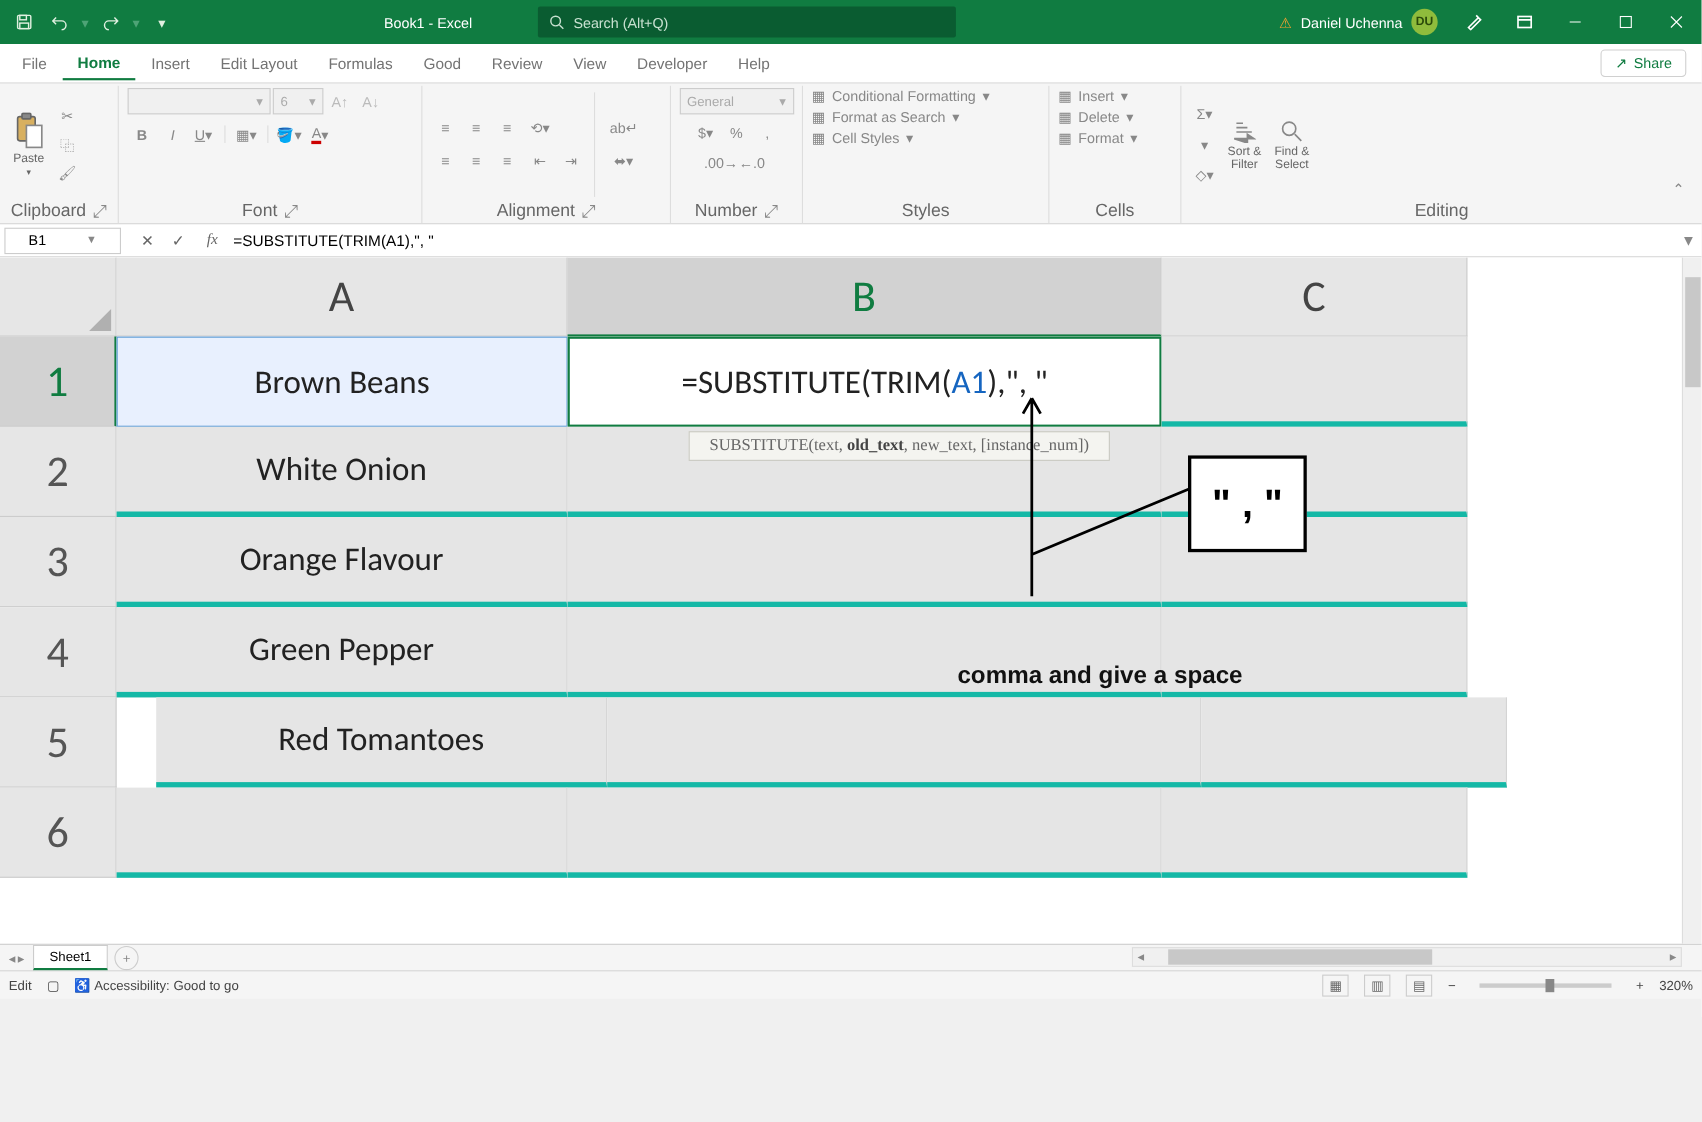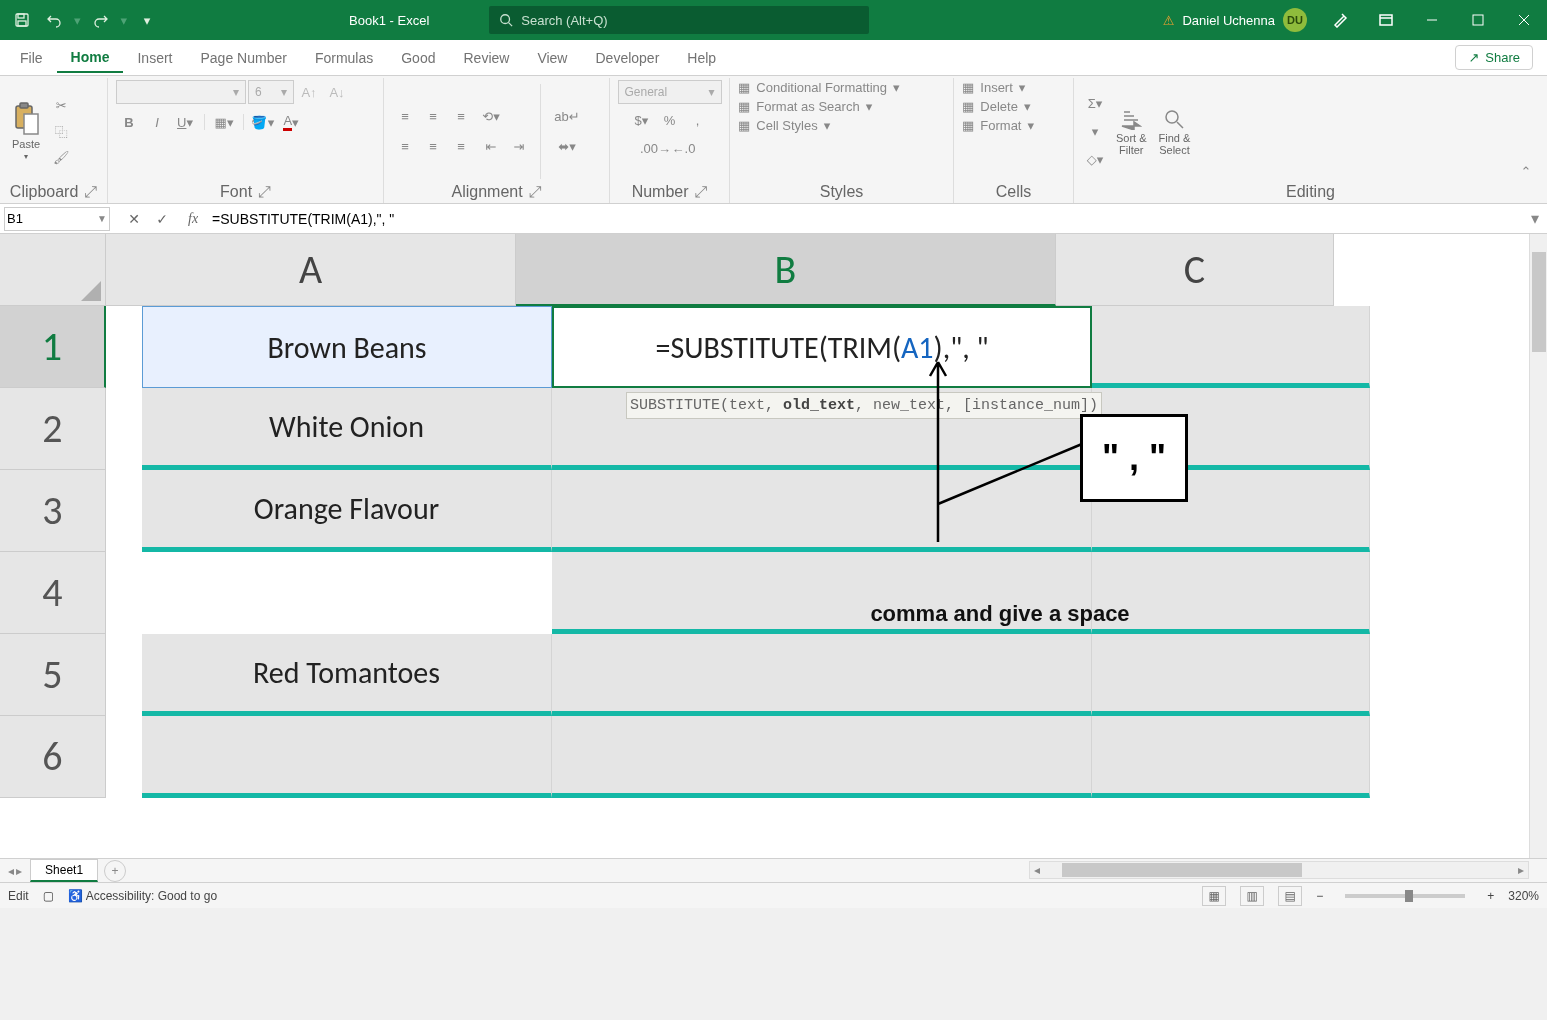--- a/index.html
+++ b/index.html
@@ -35,48 +35,48 @@
   .bigbtn { display: flex; flex-direction: column; align-items: center; justify-content: center; color: #666; font-size: 11px; cursor: pointer; padding: 2px 4px; gap: 2px; }
   .smbtn { width: 26px; height: 24px; display: flex; align-items: center; justify-content: center; color: #888; cursor: pointer; border-radius: 2px; font-size: 13px; }
   .smbtn.disabled { color: #bbb; pointer-events: none; }
   .col { display: flex; flex-direction: column; gap: 2px; }
   .row { display: flex; align-items: center; gap: 2px; }
   .dropdown { height: 24px; border: 1px solid #ccc; background: #f0f0f0; display: flex; align-items: center; padding: 0 6px; font-size: 12px; color: #aaa; gap: 4px; }
   .rsep { width: 1px; background: #ddd; margin: 4px 4px; align-self: stretch; }
   
   
   .fbar { height: 30px; background: white; border-bottom: 1px solid #d0d0d0; display: flex; align-items: center; }
-  .namebox { width: 106px; border: 1px solid #ccc; height: 24px; margin: 0 4px; display: flex; align-items: center; justify-content: space-between; padding: 0 2px; font-size: 13px; background: white; gap: 12px; }
+  .namebox { width: 106px; border: 1px solid #ccc; height: 24px; margin: 0 4px; display: flex; align-items: center; justify-content: space-between; padding: 0 21px; font-size: 13px; background: white; gap: 12px; }
   .fbar-btns { display: flex; gap: 4px; padding: 0 8px; }
   .fbar-btn { width: 24px; height: 24px; display: flex; align-items: center; justify-content: center; color: #666; cursor: pointer; font-size: 14px; }
   .fx-label { font-style: italic; font-family: "Times New Roman", serif; color: #666; padding: 0 6px; font-size: 14px; }
   .formula-input { flex: 1; border: none; outline: none; font-size: 14px; padding: 0 8px; height: 24px; }
   
   
   .gridwrap { position: relative; height: 624px; background: white; overflow: hidden; }
   .selectall { position: absolute; left: 0; top: 0; width: 106px; height: 72px; background: #e6e6e6; border-right: 1px solid #ccc; border-bottom: 1px solid #ccc; }
   .selectall::after { content: ""; position: absolute; right: 4px; bottom: 4px; width: 0; height: 0; border-style: solid; border-width: 0 0 20px 20px; border-color: transparent transparent #b0b0b0 transparent; }
   .colhdrs { position: absolute; left: 106px; top: 0; height: 72px; display: flex; }
   .colhdr { background: #e6e6e6; border-right: 1px solid #ccc; border-bottom: 1px solid #ccc; display: flex; align-items: center; justify-content: center; font-size: 40px; color: #444; font-family: Calibri, sans-serif; }
   .colhdr.active { background: #d2d2d2; color: #107c41; border-bottom: 2px solid #107c41; }
   .rowhdrs { position: absolute; left: 0; top: 72px; width: 106px; }
   .rowhdr { height: 82px; background: #e6e6e6; border-right: 1px solid #ccc; border-bottom: 1px solid #ccc; display: flex; align-items: center; justify-content: center; font-size: 40px; color: #555; font-family: Calibri, sans-serif; }
   .rowhdr.active { background: #d2d2d2; color: #107c41; border-right: 2px solid #107c41; }
   .cells { position: absolute; left: 106px; top: 72px; }
-  .cellrow { display: flex; height: 82px; justify-content: flex-end; }
+  .cellrow { display: flex; height: 82px; }
   .cell { border-right: 1px solid #d4d4d4; border-bottom: 5px solid #14b8a6; display: flex; align-items: center; justify-content: center; font-size: 30px; font-family: Calibri, sans-serif; color: #222; background: #e5e5e5; position: relative; }
   .cell.selected-a1 { background: #e8f0fe; border: 1px solid #5b9bd5; }
   .cell.editing { border: 2px solid #107c41; background: white; }
   
   .formula-text { font-size: 30px; }
   .fs-black { color: #222; }
   .fs-blue { color: #1565c0; }
   
   
-  .fntooltip { position: absolute; left: 626px; top: 158px; background: #f4f4f0; border: 1px solid #c8c8c0; padding: 4px 3px; font-size: 15px; color: #666; font-family: Liberation Mono, monospace; }
+  .fntooltip { position: absolute; left: 626px; top: 158px; background: #f4f4f0; border: 1px solid #c8c8c0; padding: 4px 18px; font-size: 15px; color: #666; font-family: Liberation Serif, serif; }
   .fntooltip b { color: #444; }
   .callout-box { position: absolute; left: 1080px; top: 180px; width: 108px; height: 88px; border: 3px solid black; background: white; display: flex; align-items: center; justify-content: center; font-size: 36px; font-weight: bold; font-family: "Segoe UI", sans-serif; }
   .callout-text { position: absolute; left: 680px; top: 330px; width: 640px; font-size: 22px; font-weight: 700; color: #111; text-align: center; line-height: 1.5; }
   svg.callout-line { position: absolute; overflow: visible; }
   
   
   .vscroll { position: absolute; right: 0; top: 0; width: 18px; height: 100%; background: #f0f0f0; border-left: 1px solid #ddd; }
   .vscroll .thumb { position: absolute; top: 18px; left: 2px; width: 14px; height: 100px; background: #c8c8c8; }
   
   
@@ -161,21 +161,21 @@
           <path d="M1 1 L11 11 M11 1 L1 11"></path>
         </svg>
       </div>
   </div>
 </div>
 
 <div class="tabrow">
   <div class="tab">File</div>
   <div class="tab active">Home</div>
   <div class="tab">Insert</div>
-  <div class="tab">Page Number</div>
+  <div class="tab">Edit Layout</div>
   <div class="tab">Formulas</div>
   <div class="tab">Good</div>
   <div class="tab">Review</div>
   <div class="tab">View</div>
   <div class="tab">Developer</div>
   <div class="tab">Help</div>
   <div class="spacer"></div>
   <div class="share-btn">
     <span>↗</span>
     <span>Share</span>
@@ -394,20 +394,21 @@
         <div class="cell" style="width: 410px;">White Onion</div>
         <div class="cell" style="width: 540px;"></div>
         <div class="cell" style="width: 278px;"></div>
       </div>
       <div class="cellrow" style="height: 82px;">
         <div class="cell" style="width: 410px;">Orange Flavour</div>
         <div class="cell" style="width: 540px;"></div>
         <div class="cell" style="width: 278px;"></div>
       </div>
       <div class="cellrow" style="height: 82px;">
+        <div class="cell" style="width: 410px;">Green Pepper</div>
         <div class="cell" style="width: 540px;"></div>
         <div class="cell" style="width: 278px;"></div>
       </div>
       <div class="cellrow" style="height: 82px; padding-left: 36px;">
         <div class="cell" style="width: 410px;">Red Tomantoes</div>
         <div class="cell" style="width: 540px;"></div>
         <div class="cell" style="width: 278px;"></div>
       </div>
       <div class="cellrow" style="height: 82px;">
         <div class="cell" style="width: 410px;"></div>

